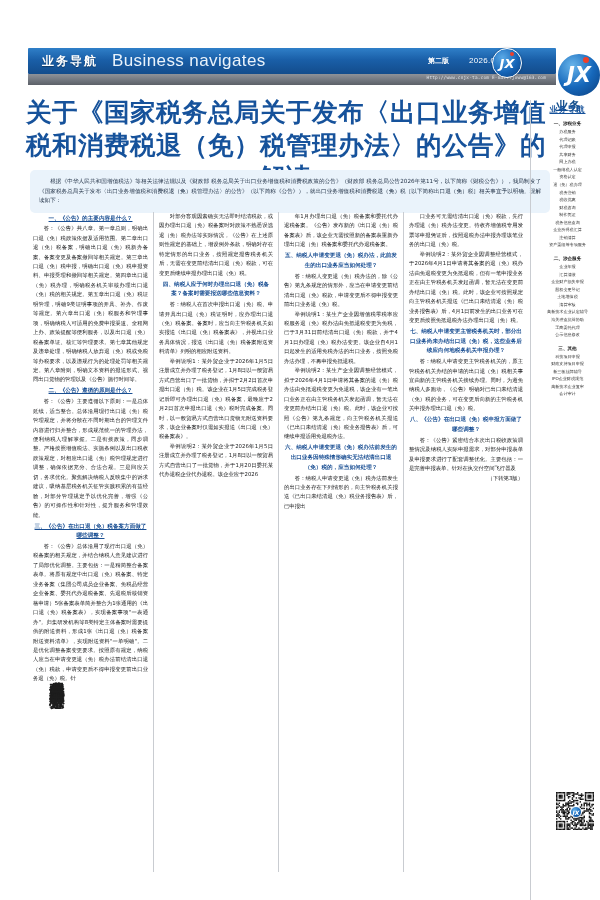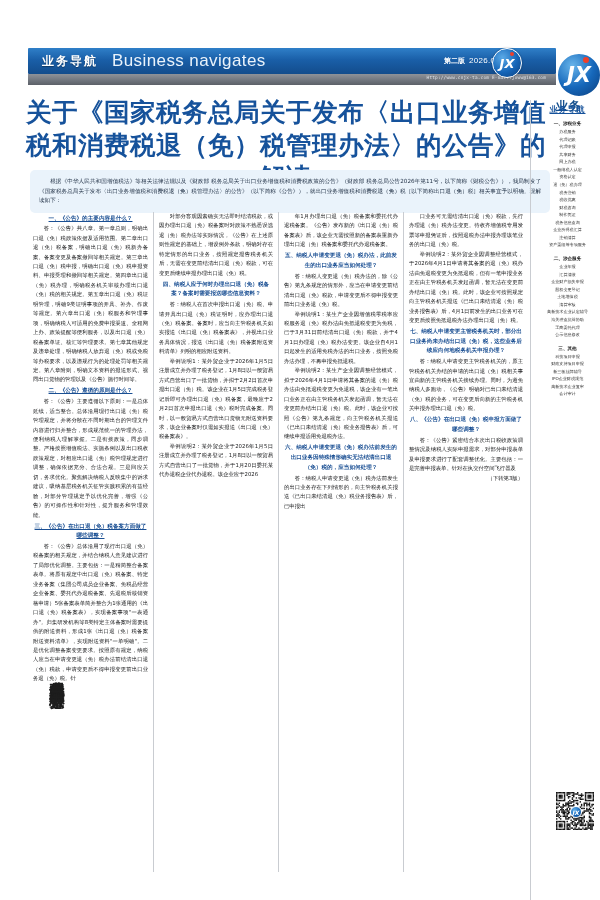--- a/index.html
+++ b/index.html
@@ -22,21 +22,21 @@
   .mast-cn{
     color:#fff;font-size:12px;letter-spacing:2px;margin-left:14px;
     font-family:"DejaVu Sans","Liberation Sans",sans-serif;font-weight:700;
     text-shadow:0 1px 1px rgba(0,0,0,.35);
   }
   .mast-en{
     color:#eaf3fb;font-size:17px;margin-left:14px;letter-spacing:.4px;
     font-family:"Liberation Sans",sans-serif;
   }
   .mast-right{
-    margin-left:auto;margin-right:44px;display:flex;align-items:baseline;gap:4px;
+    margin-left:auto;margin-right:44px;display:flex;align-items:baseline;gap:20px;
   }
   .mast-edition{color:#fff;font-size:7px;font-family:"DejaVu Sans",sans-serif;font-weight:700;}
   .mast-date{color:#fff;font-size:8px;font-family:"Liberation Sans",sans-serif;letter-spacing:.3px;}
 
   .mast-sub{
     position:absolute;left:28px;top:74px;width:528px;height:11px;
     background:linear-gradient(180deg,#8e9299 0%,#6f747c 60%,#5c6068 100%);
   }
   .mast-url{
     position:absolute;right:54px;top:75px;font-size:4.4px;color:#dfe3e8;

